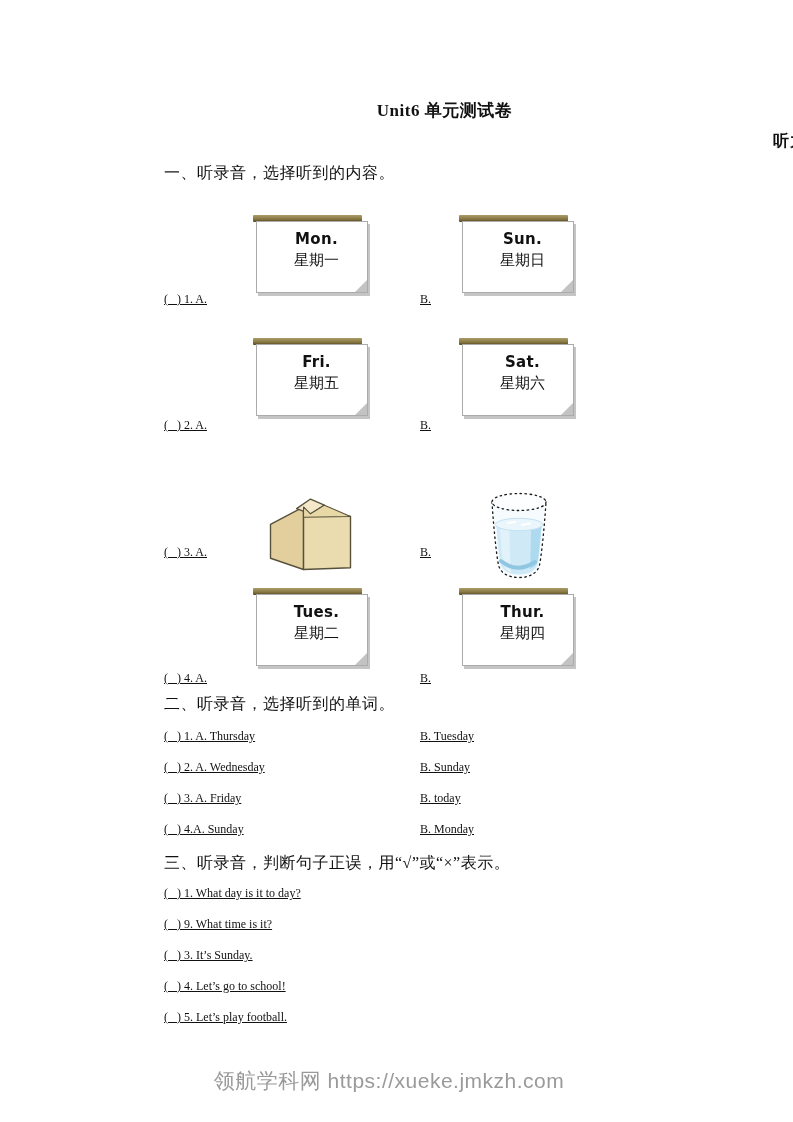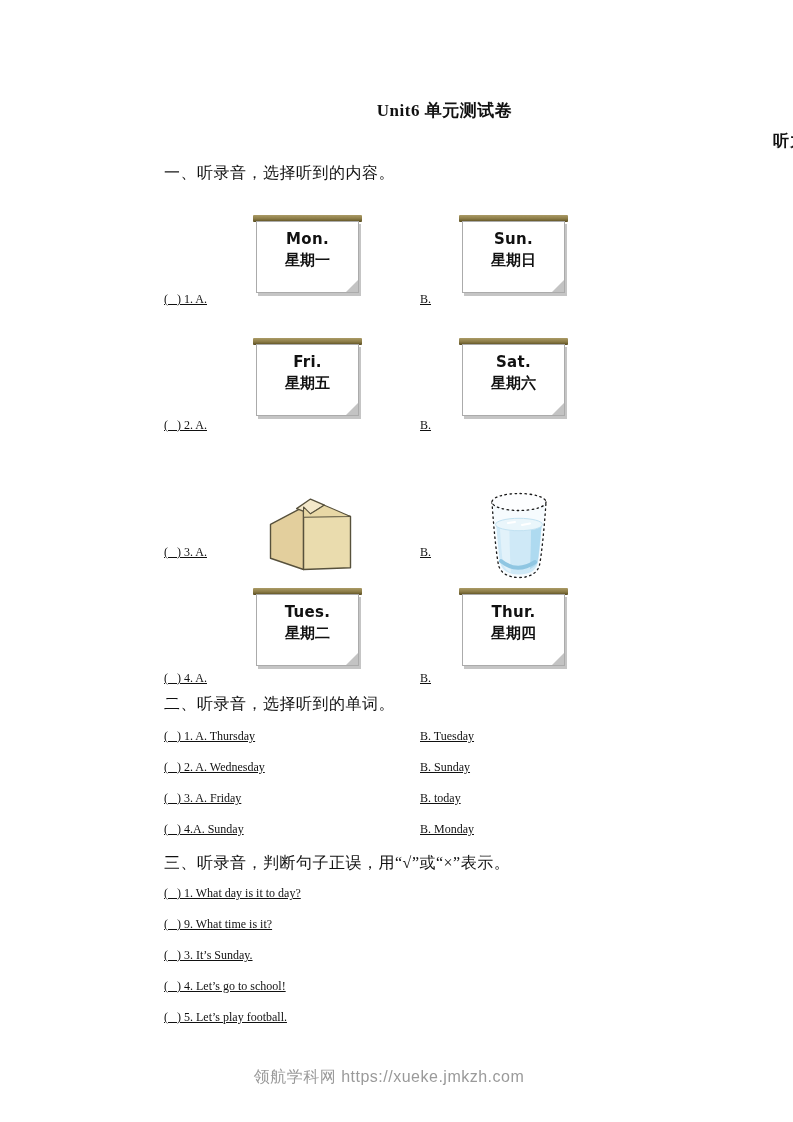--- a/index.html
+++ b/index.html
@@ -27,32 +27,33 @@
     position:absolute; left:-2px; top:0; width:109px; height:7px;
     background:linear-gradient(180deg,#ab9b66 0%,#8a7a45 55%,#564a1e 100%);
     border-radius:1px;
   }
   .card-body {
     position:absolute; left:1px; top:6px; width:101px; height:70px;
     background:#ffffff; border:1px solid #ababab;
     box-shadow:2px 3px 0 rgba(150,150,150,.55);
     text-align:center;
     font-family:"DejaVu Sans","Liberation Sans",sans-serif;
+    padding-left:9px;
   }
   .card-en { margin-top:8px; font-size:15px; font-weight:bold; letter-spacing:.3px; }
-  .card-cn { margin-top:3px; font-size:15px; font-weight:bold; }
+  .card-cn { margin-top:3px; font-size:15px; font-weight:normal; }
   .card-curl {
     position:absolute; right:0; bottom:0; width:0; height:0;
     border-bottom:12px solid #c3c3c3; border-left:12px solid transparent;
   }
 
   .footer {
     left:0; top:1067px; width:682px; text-align:center;
     font-family:"Liberation Sans","DejaVu Sans",sans-serif;
-    font-size:16px; color:#9a9a9a; letter-spacing:.5px;
+    font-size:21px; color:#9a9a9a; letter-spacing:.5px;
     text-decoration:none; white-space:pre;
   }
   svg { display:block; }
 </style>
 </head>
 <body>
 
 <div class="page">
 
   <div class="abs doc-title">Unit6 单元测试卷</div>

